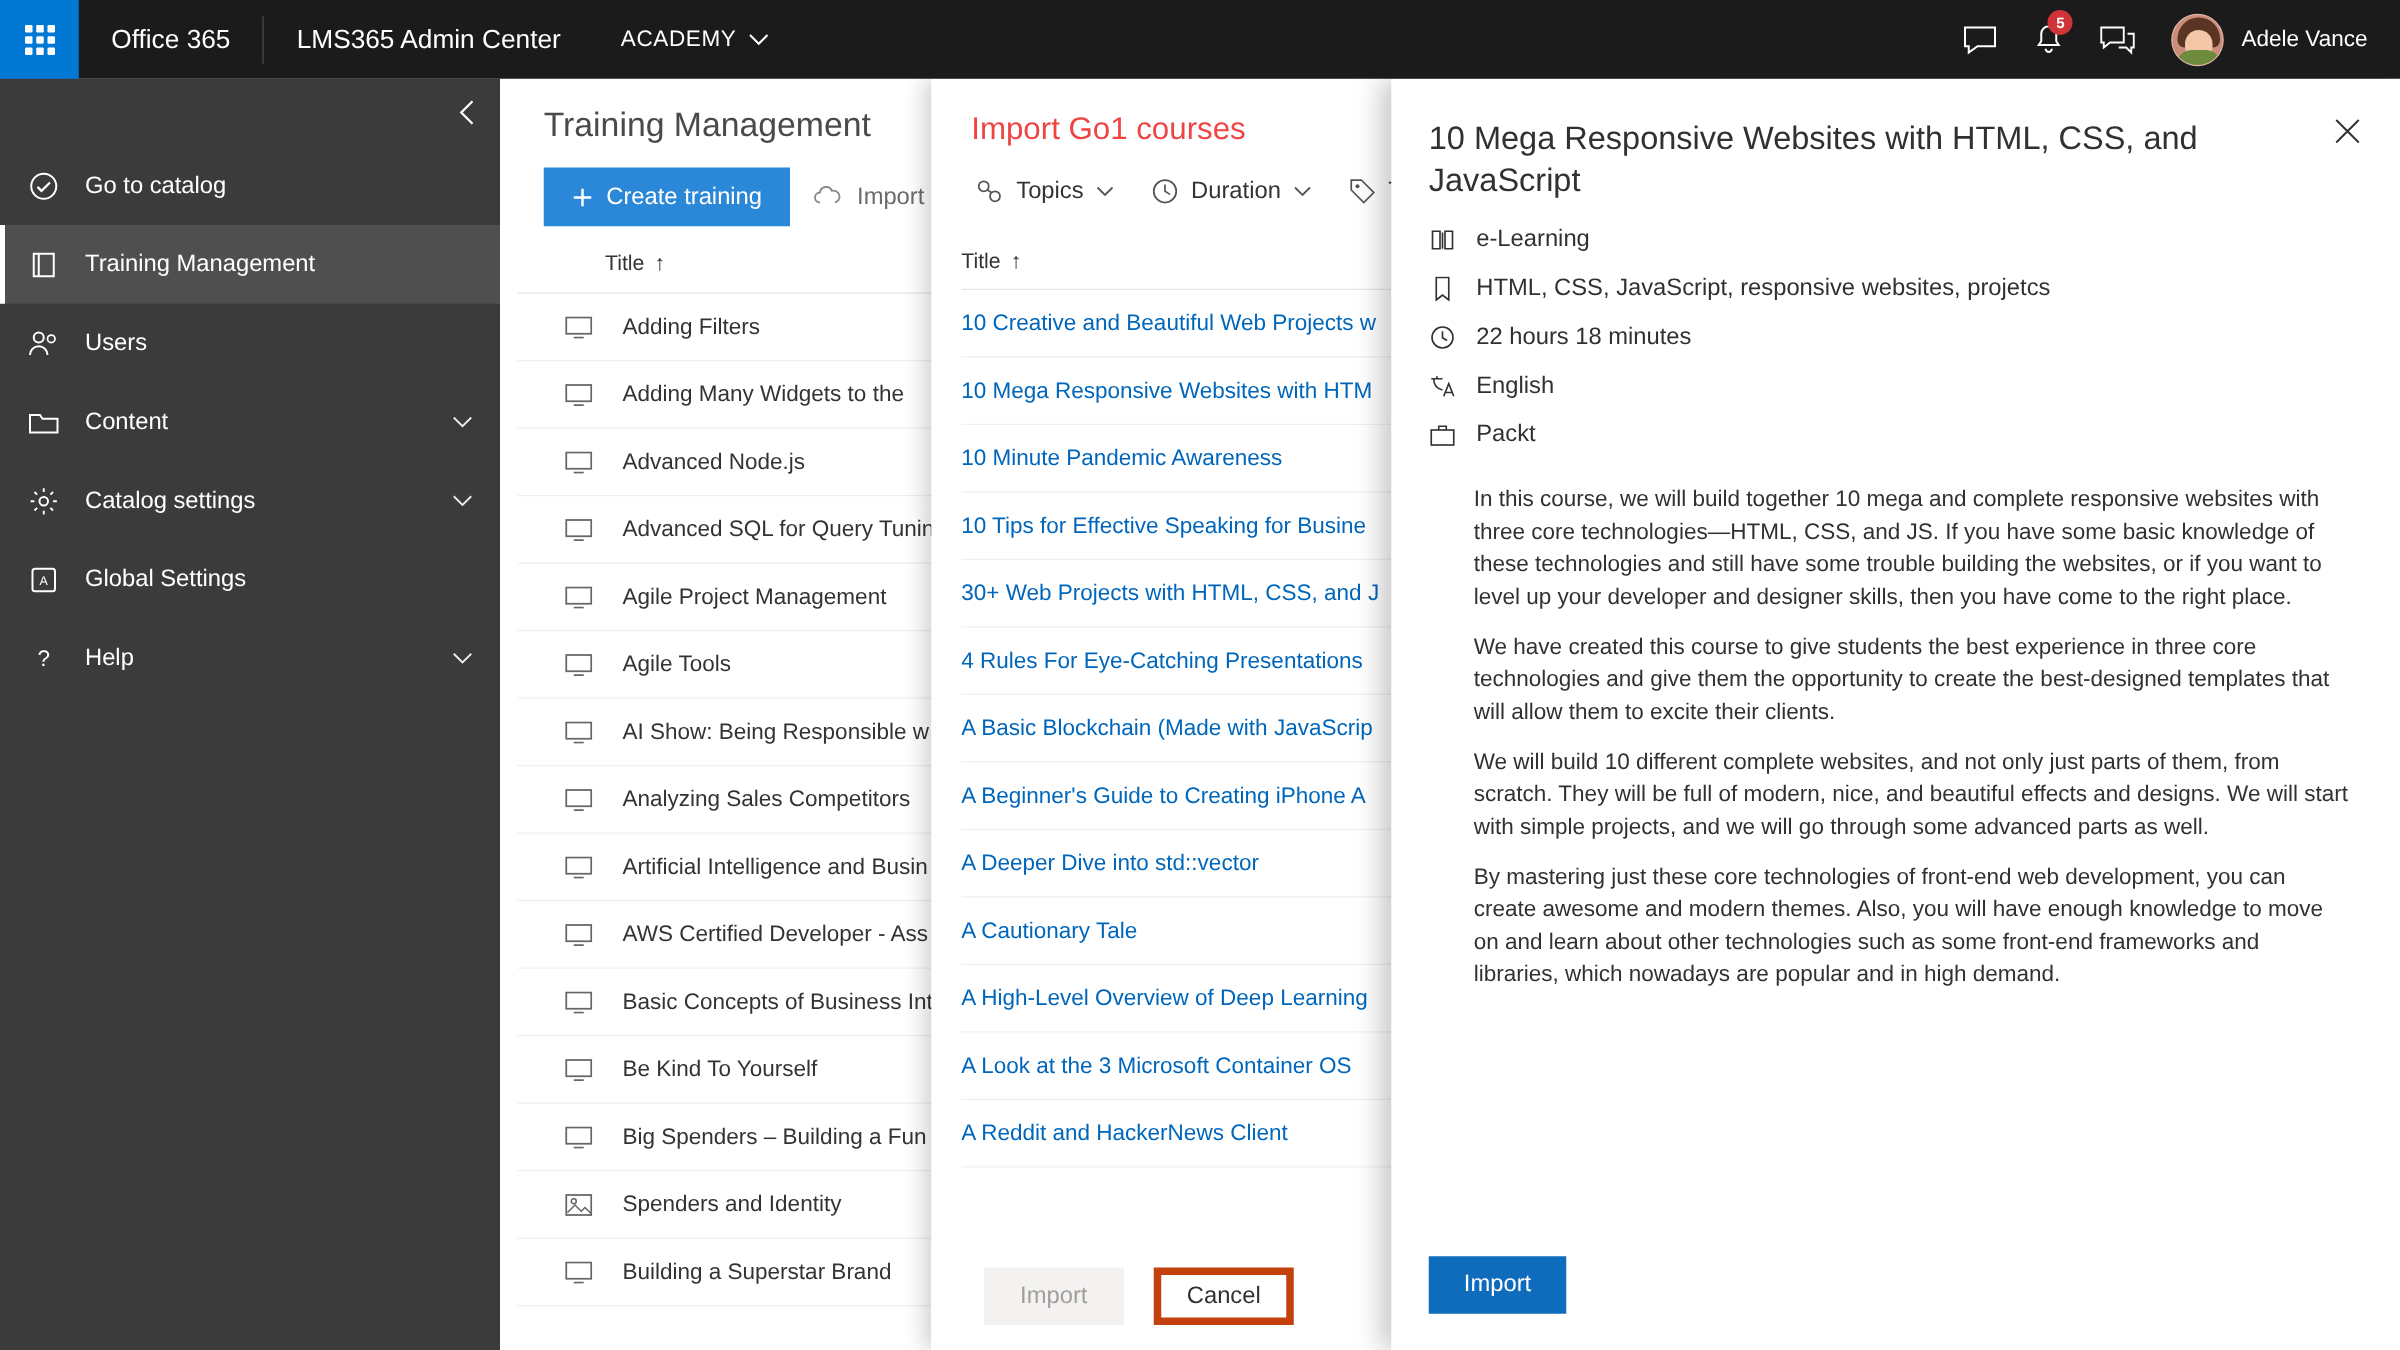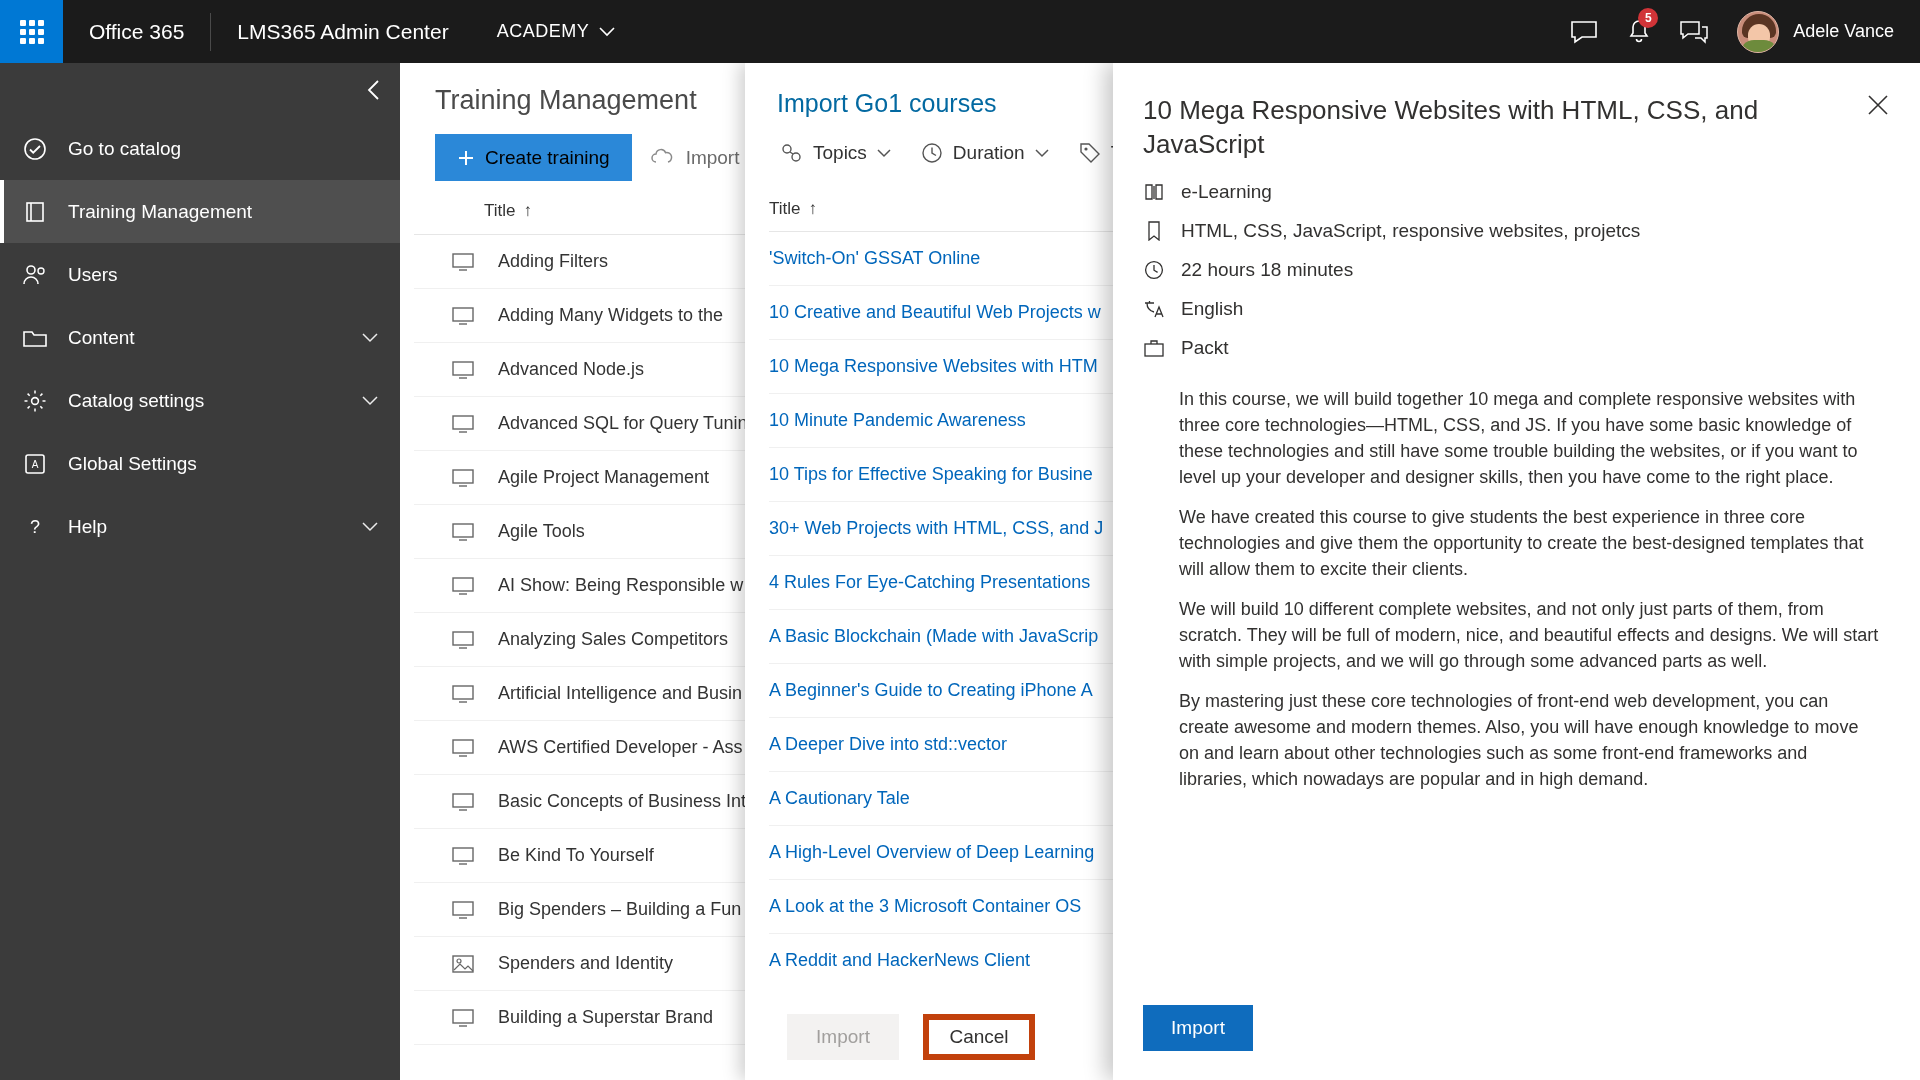--- a/index.html
+++ b/index.html
@@ -105,21 +105,21 @@
   .page {
     position: absolute; top: 63px; left: 400px;
     width: 1520px; height: 1017px; background: #ffffff;
   }
   .page-title {
     font-size: 27px; color: #4a4a4a; font-weight: 400;
     padding: 22px 0 0 35px;
   }
   .cmdbar { display: flex; align-items: center; gap: 0; padding: 18px 0 0 35px; }
   .btn-primary {
-    background: #2b88d8; color: #000000; border: none;
+    background: #2b88d8; color: #ffffff; border: none;
     height: 47px; padding: 0 22px; font-size: 19px;
     display: flex; align-items: center; gap: 10px; cursor: pointer;
   }
   .cmd-link {
     display: flex; align-items: center; gap: 12px;
     height: 47px; padding: 0 18px; color: #6b6b6b; font-size: 19px; cursor: pointer;
   }
   .bg-table { margin-top: 6px; }
   .bg-head {
     display: flex; align-items: center; height: 48px;
@@ -135,21 +135,21 @@
 
   
   .panel1 {
     position: absolute; top: 63px; left: 745px;
     width: 640px; height: 1017px;
     background: #ffffff;
     box-shadow: -6px 0 16px rgba(0,0,0,.18);
     z-index: 40;
   }
   .panel1-title {
-    font-size: 25px; color: #0369a1; font-weight: 400;
+    font-size: 25px; color: #ef4444; font-weight: 400;
     padding: 26px 0 0 32px;
   }
   .filterbar { display: flex; align-items: center; padding: 16px 0 0 24px; gap: 6px; }
   .filter-btn {
     display: flex; align-items: center; gap: 10px;
     font-size: 19px; color: #333; padding: 8px 12px; cursor: pointer;
   }
   .p1-head {
     display: flex; align-items: center; height: 46px;
     border-bottom: 1px solid #e6e6e6;
@@ -588,23 +588,20 @@
     </div>
   </div>
 
   <div class="p1-head">
     <span>Title</span>
     <span>↑</span>
   </div>
 
   <div class="p1-list">
     <div class="p1-row">
-        <span>'Switch-On' GSSAT Online</span>
-      </div>
-    <div class="p1-row">
         <span>10 Creative and Beautiful Web Projects w</span>
       </div>
     <div class="p1-row selected">
         <span>10 Mega Responsive Websites with HTM</span>
       </div>
     <div class="p1-row">
         <span>10 Minute Pandemic Awareness</span>
       </div>
     <div class="p1-row">
         <span>10 Tips for Effective Speaking for Busine</span>

